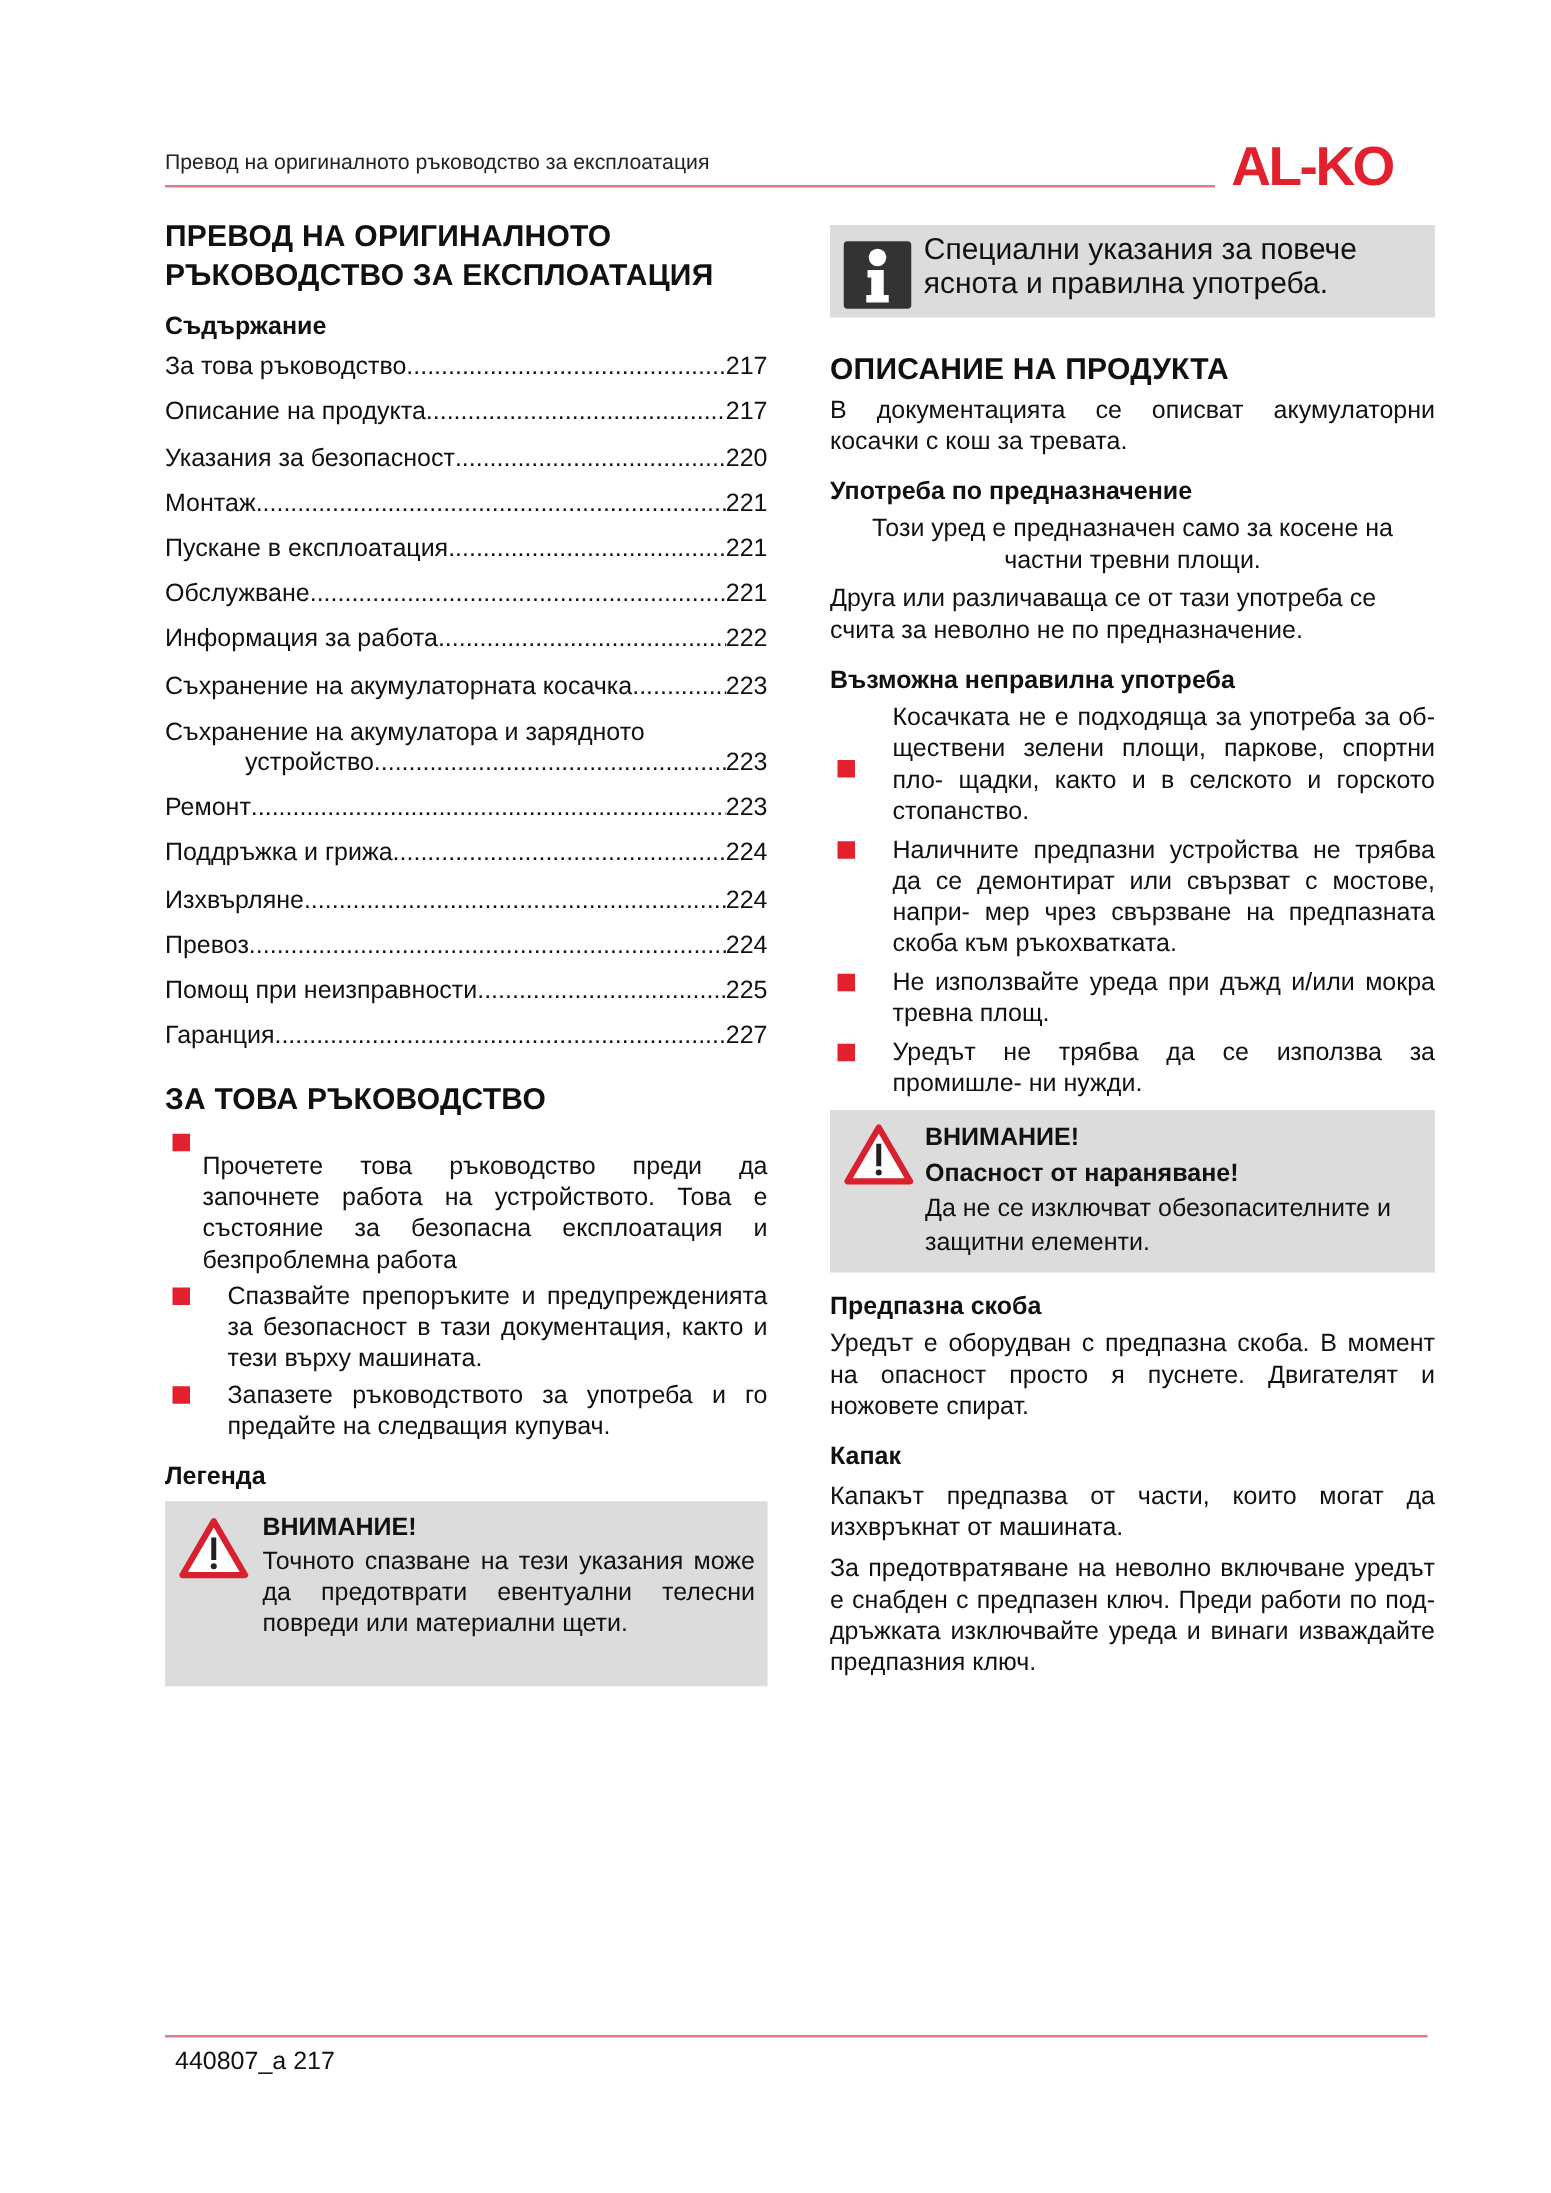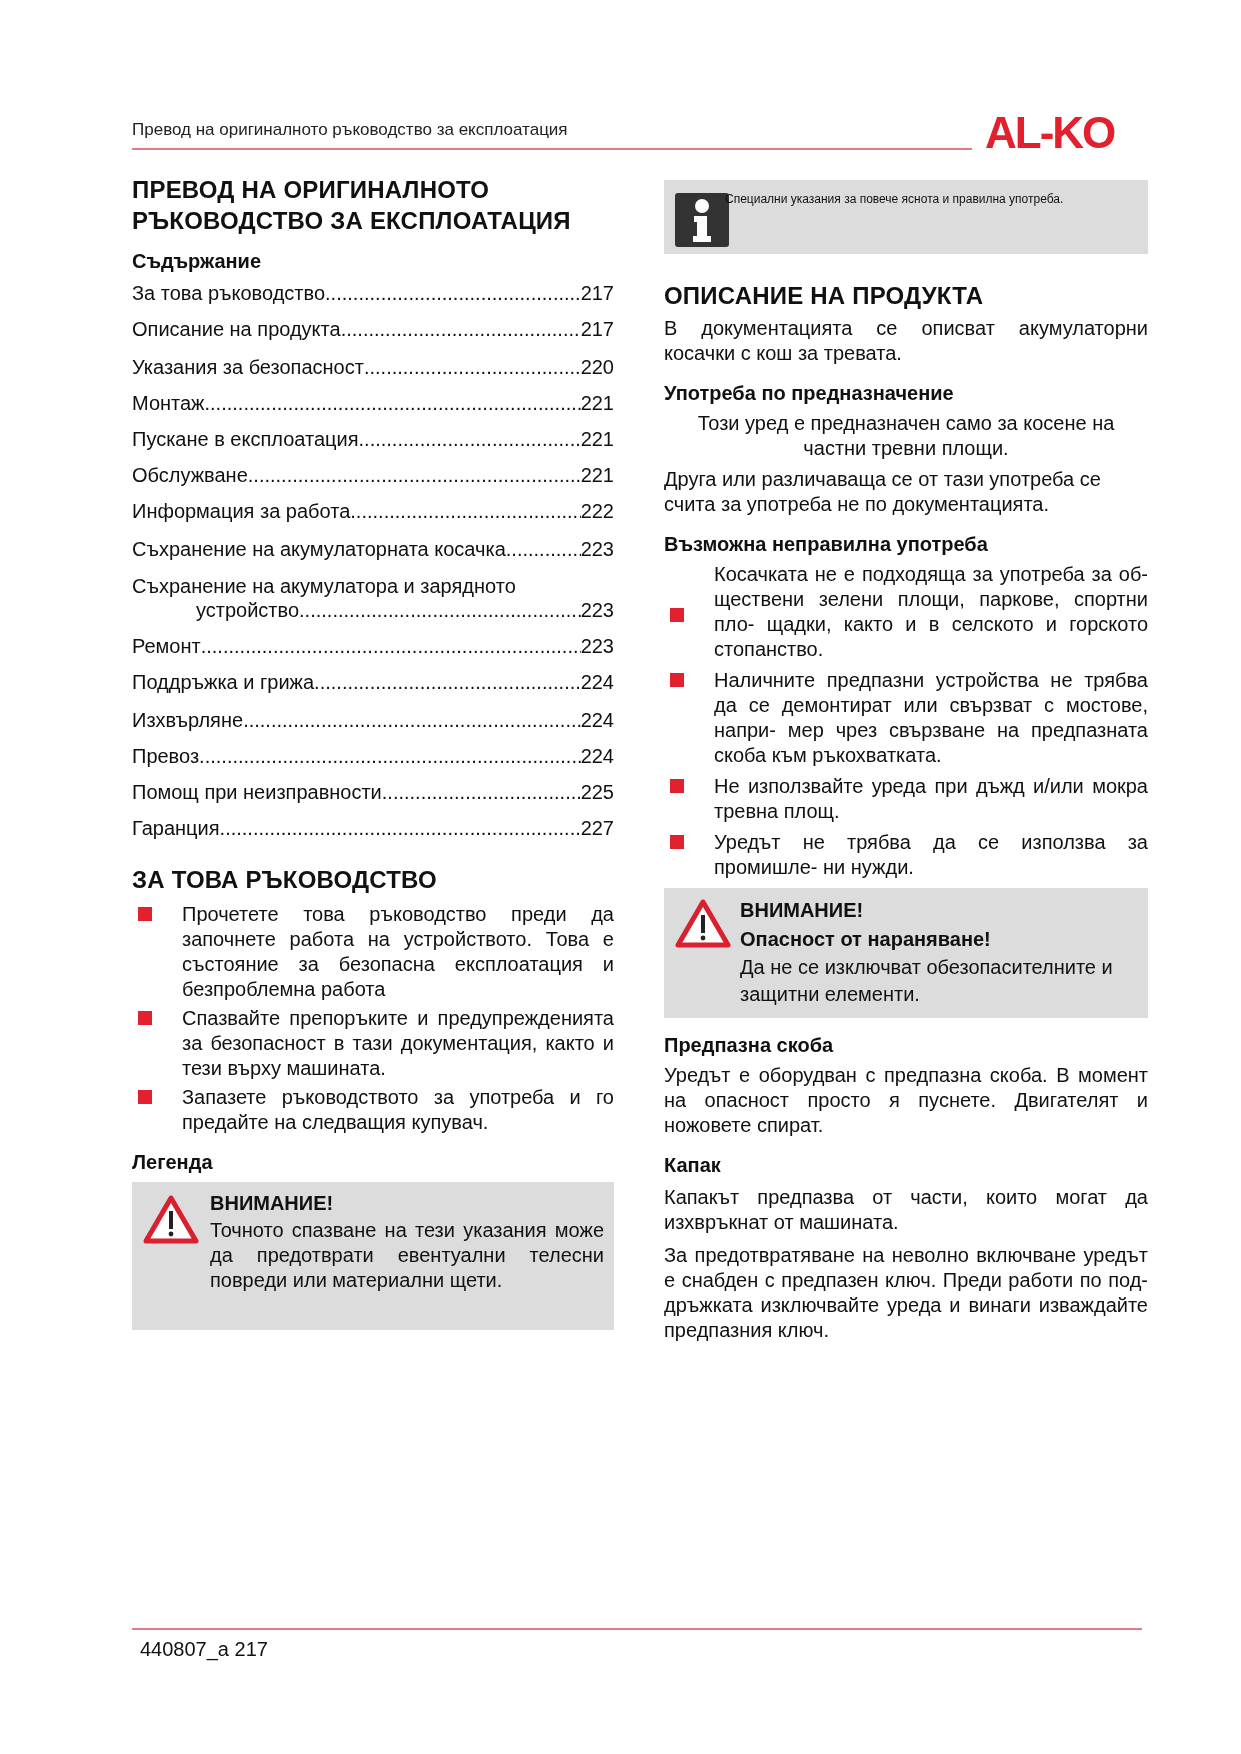--- a/index.html
+++ b/index.html
@@ -119,21 +119,21 @@
       </div>
     <div class="toc-row">
         <span class="toc-title">Гаранция</span>
         <span class="toc-dots"></span>
         <span class="toc-page">227</span>
       </div>
   </div>
 
   <h2 class="sec" style="margin-top:26px;">ЗА ТОВА РЪКОВОДСТВО</h2>
   <div style="margin-top:8px;">
-    <div class="bul" style="margin-bottom:4px;">
+    <div class="bul" style="margin-bottom:4px;flex-direction:column;">
         <span class="sq"></span>
         <span class="txt">Прочетете това ръководство преди да започнете работа на устройството. Това е състояние за безопасна експлоатация и безпроблемна работа</span>
       </div>
     <div class="bul" style="margin-bottom:4px;">
         <span class="sq"></span>
         <span class="txt">Спазвайте препоръките и предупрежденията за безопасност в тази документация, както и тези върху машината.</span>
       </div>
     <div class="bul">
         <span class="sq"></span>
         <span class="txt">Запазете ръководството за употреба и го предайте на следващия купувач.</span>
@@ -154,29 +154,29 @@
   </div>
 </div>
 
 <div class="col-right">
   <div class="greybox" style="height:74px;">
     <svg class="info-icon" style="left:10px; top:12px;" width="56" height="56" viewBox="0 0 56 56">
       <rect x="1" y="1" width="54" height="54" rx="3" fill="#333"></rect>
       <circle cx="28" cy="14" r="7" fill="#fff"></circle>
       <path d="M20 24 H33 V44 H37 V50 H19 V44 H23 V30 H20 Z" fill="#fff"></path>
     </svg>
-    <div class="p" style="position:absolute; left:61px; top:6px; right:6px; font-size:12px; line-height:27px; text-align:left;">Специални указания за повече яснота и правилна употреба.</div>
+    <div class="p" style="position:absolute; left:75px; top:6px; right:6px; font-size:24px; line-height:27px; text-align:left;">Специални указания за повече яснота и правилна употреба.</div>
   </div>
 
   <h2 class="sec" style="margin-top:28px;">ОПИСАНИЕ НА ПРОДУКТА</h2>
   <div class="p" style="margin-top:6px;">В документацията се описват акумулаторни косачки с кош за тревата.</div>
 
   <h3 style="margin-top:16px;">Употреба по предназначение</h3>
   <div class="p" style="margin-top:6px; text-align:center;">Този уред е предназначен само за косене на частни тревни площи.</div>
-  <div class="p" style="margin-top:6px; text-align:left;">Друга или различаваща се от тази употреба се счита за употреба не по документацията.</div>
+  <div class="p" style="margin-top:6px; text-align:left;">Друга или различаваща се от тази употреба се счита за неволно не по предназначение.</div>
 
   <h3 style="margin-top:16px;">Възможна неправилна употреба</h3>
   <div style="margin-top:6px;">
     <div class="bul" style="margin-bottom:6px;align-items:center;">
         <span class="sq"></span>
         <span class="txt">Косачката не е подходяща за употреба за об- ществени зелени площи, паркове, спортни пло- щадки, както и в селското и горското стопанство.</span>
       </div>
     <div class="bul" style="margin-bottom:6px;">
         <span class="sq"></span>
         <span class="txt">Наличните предпазни устройства не трябва да се демонтират или свързват с мостове, напри- мер чрез свързване на предпазната скоба към ръкохватката.</span>

